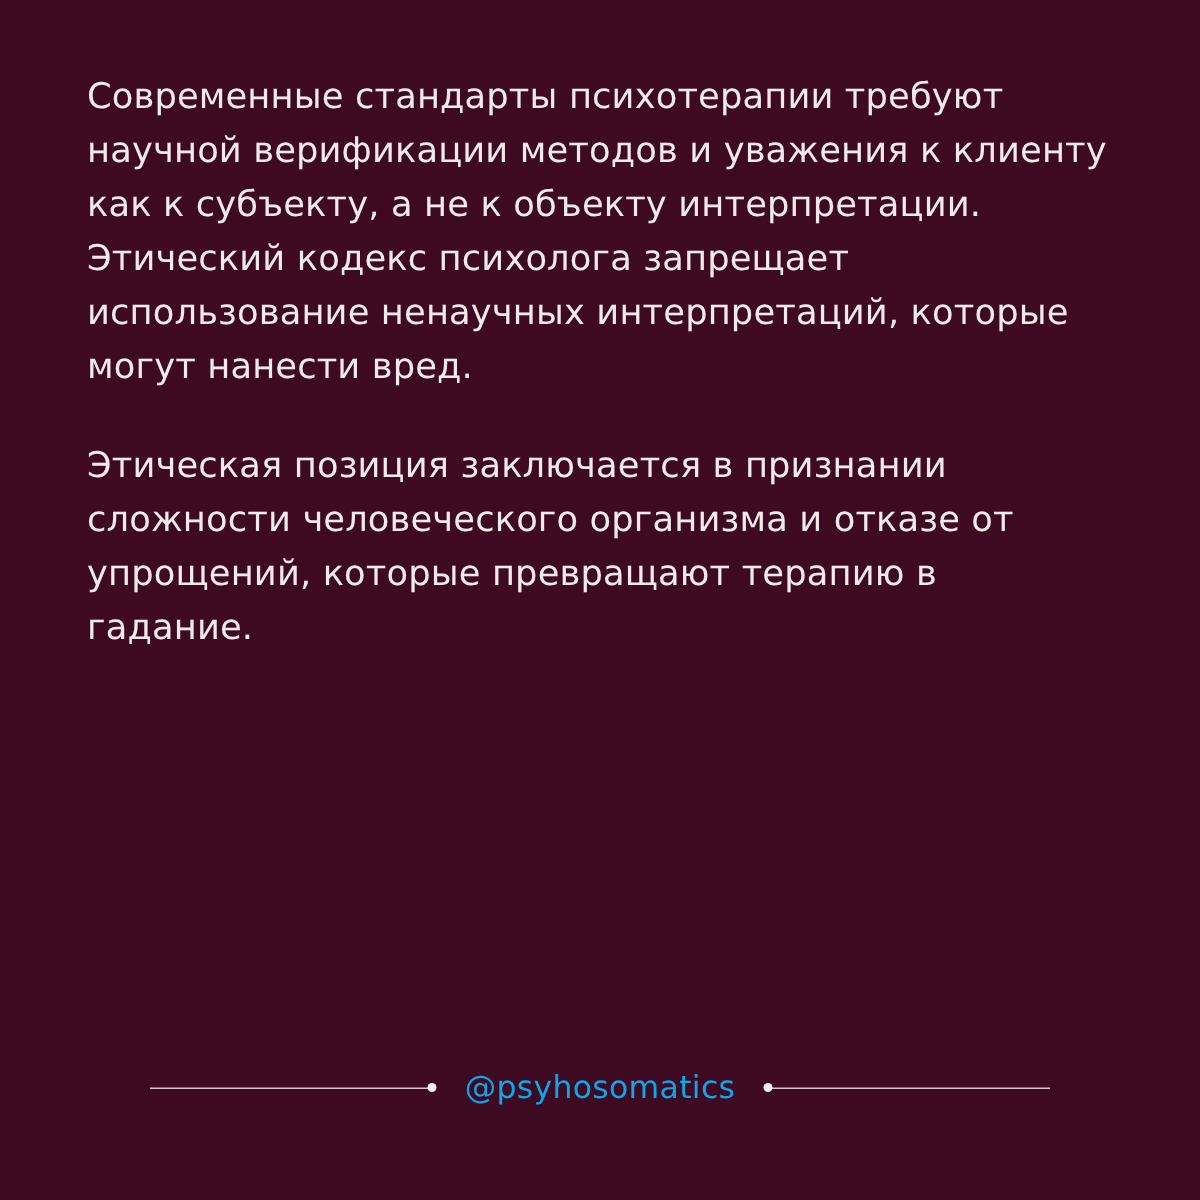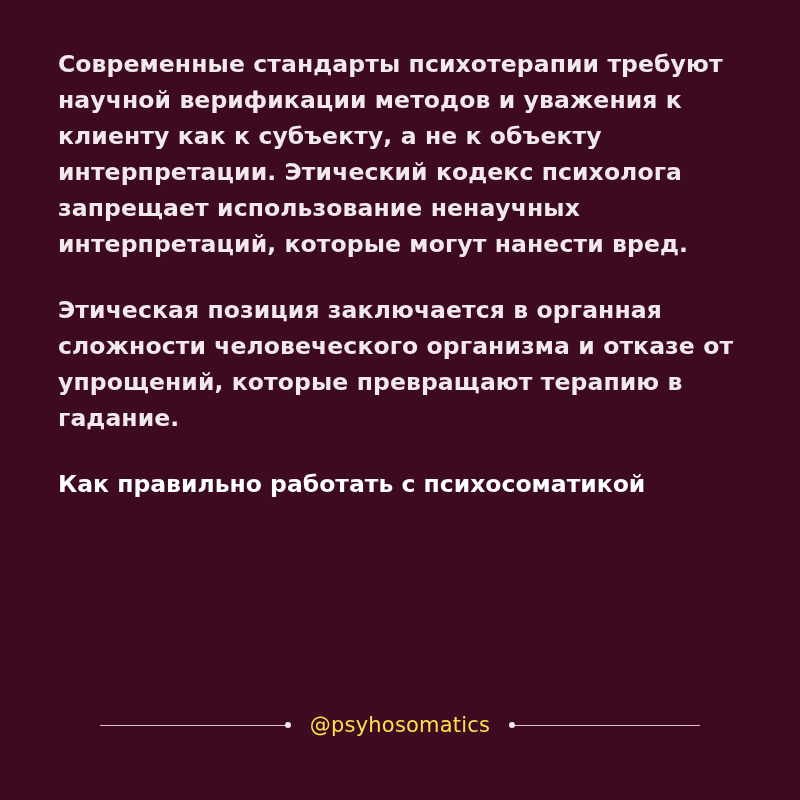--- a/index.html
+++ b/index.html
@@ -25,21 +25,21 @@
   .content {
     padding: 46px 58px 0 58px;
     flex: 1 1 auto;
   }
   .para {
     color: #f2e9ec;
     font-size: 23.5px;
     line-height: 36px;
     letter-spacing: 0.1px;
     margin: 0 0 30px 0;
-    font-weight: 700;
+    font-weight: 400;
   }
   .para.last {
     margin-bottom: 0;
   }
   .heading {
     color: #ffffff;
     font-size: 23.5px;
     line-height: 36px;
     font-weight: 700;
     margin: 0;
@@ -77,42 +77,41 @@
     border-radius: 50%;
     background: #f2e9ec;
   }
   .rule.left .dot {
     right: -1px;
   }
   .rule.right .dot {
     left: -1px;
   }
   .handle {
-    color: #fde047;
+    color: #0ea5e9;
     font-size: 21px;
     line-height: 26px;
     letter-spacing: 0.2px;
     padding: 0 20px;
     white-space: nowrap;
     font-weight: 400;
   }
 </style>
 </head>
 <body>
 
 <div class="slide">
 
   <div class="content">
 
     <p class="para">Современные стандарты психотерапии требуют научной верификации методов и уважения к клиенту как к субъекту, а не к объекту интерпретации. Этический кодекс психолога запрещает использование ненаучных интерпретаций, которые могут нанести вред.</p>
 
-    <p class="para">Этическая позиция заключается в органная сложности человеческого организма и отказе от упрощений, которые превращают терапию в гадание.</p>
+    <p class="para">Этическая позиция заключается в признании сложности человеческого организма и отказе от упрощений, которые превращают терапию в гадание.</p>
 
     <div>
-      <p class="heading">Как правильно работать с психосоматикой</p>
     </div>
 
   </div>
 
   <div class="footer">
     <div class="rule left">
       <span class="dot"></span>
     </div>
     <div class="handle">@psyhosomatics</div>
     <div class="rule right">

